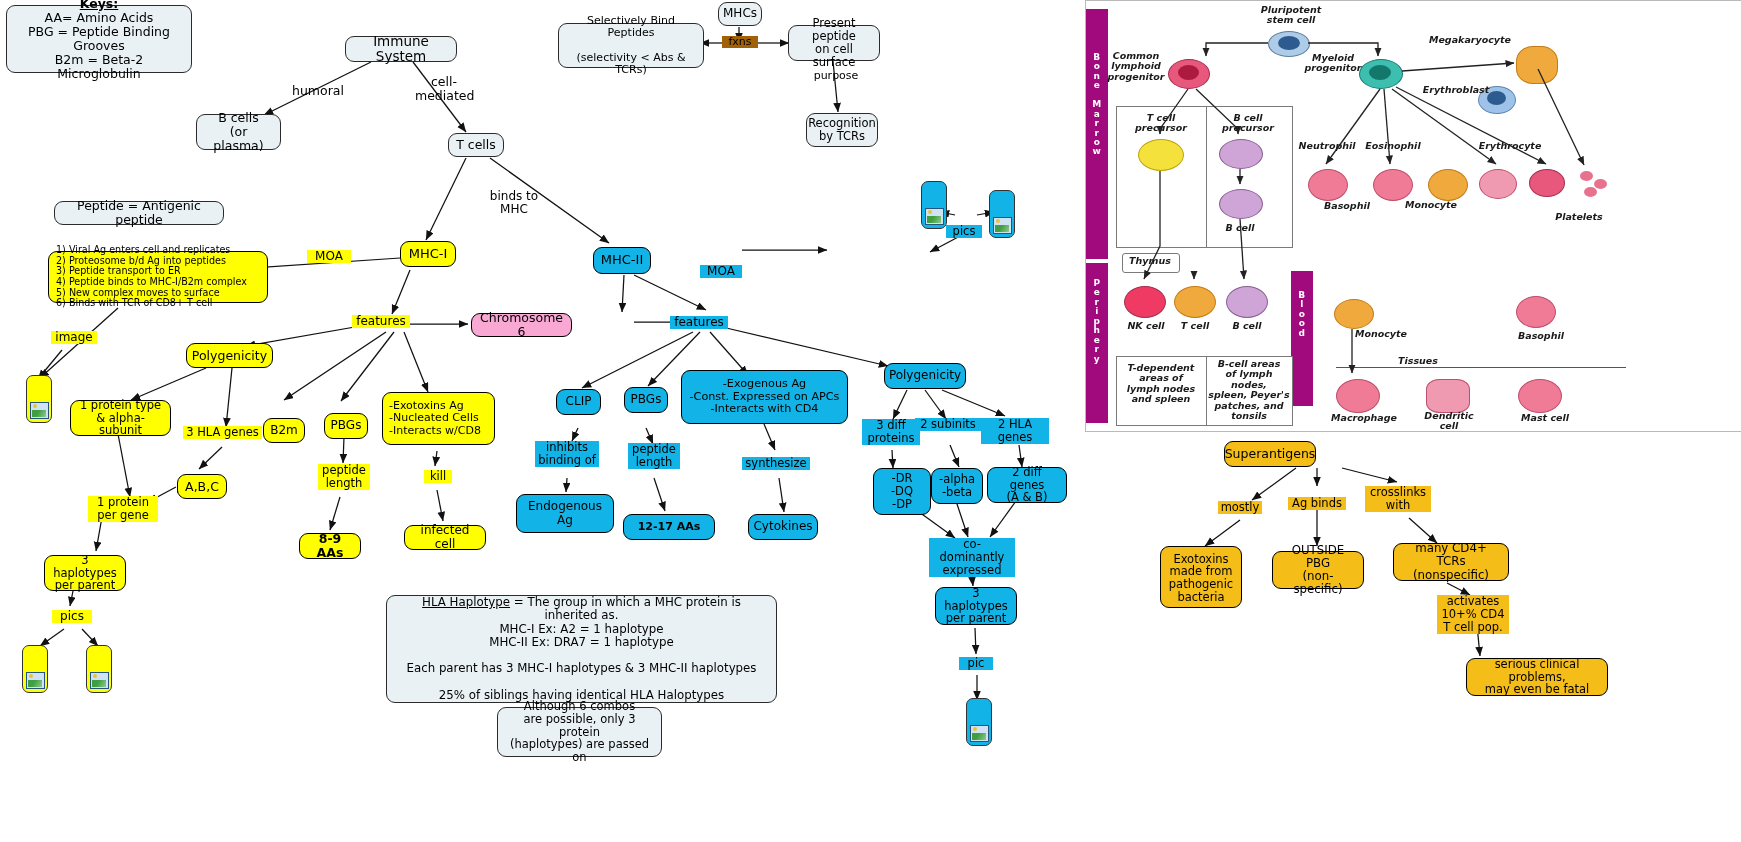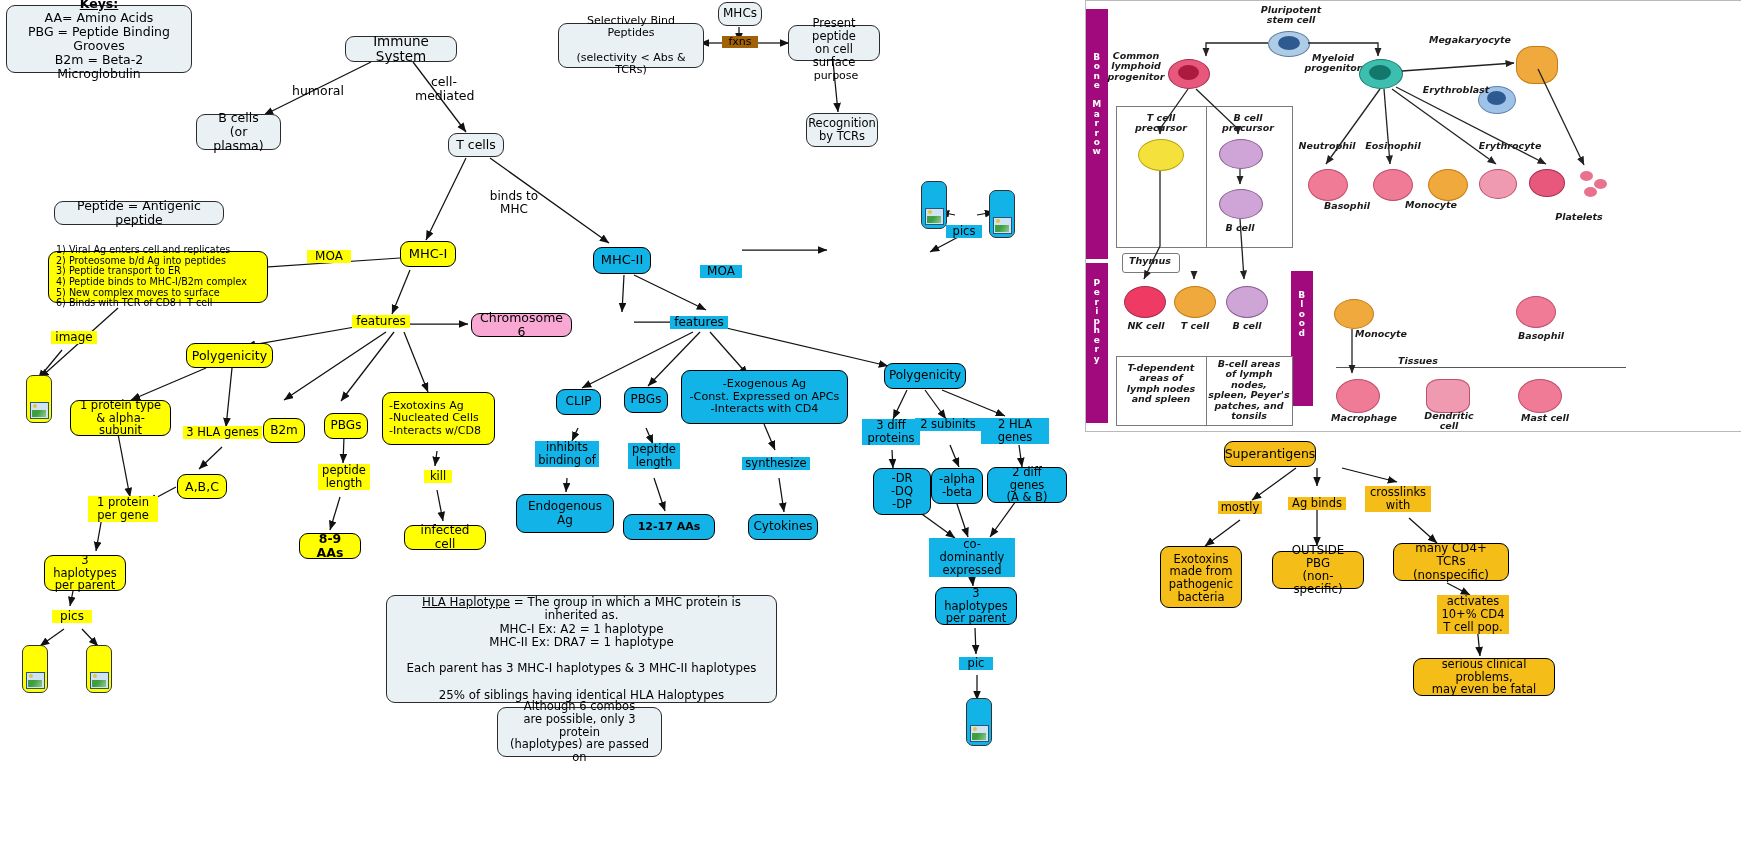--- a/index.html
+++ b/index.html
@@ -382,21 +382,21 @@
 
   <div class="node gold" style="left:1393px;top:543px;width:116px;height:38px;font-size:11.8px;">
     <span class="body">many CD4+ TCRs
 (nonspecific)</span>
   </div>
 
   <div class="lbl g" style="left:1437px;top:595px;width:72px;font-size:11.5px;">activates
 10+% CD4
 T cell pop.</div>
 
-  <div class="node gold" style="left:1413px;top:658px;width:142px;height:38px;font-size:11.5px;">
+  <div class="node gold" style="left:1466px;top:658px;width:142px;height:38px;font-size:11.5px;">
     <span class="body">serious clinical problems,
 may even be fatal</span>
   </div>
 
   <div id="panel">
 
     <div class="bandL" style="top:8px;height:250px;"></div>
     <div class="vtext" style="left:0px;top:52px;white-space:pre-line;">B
 o
 n

